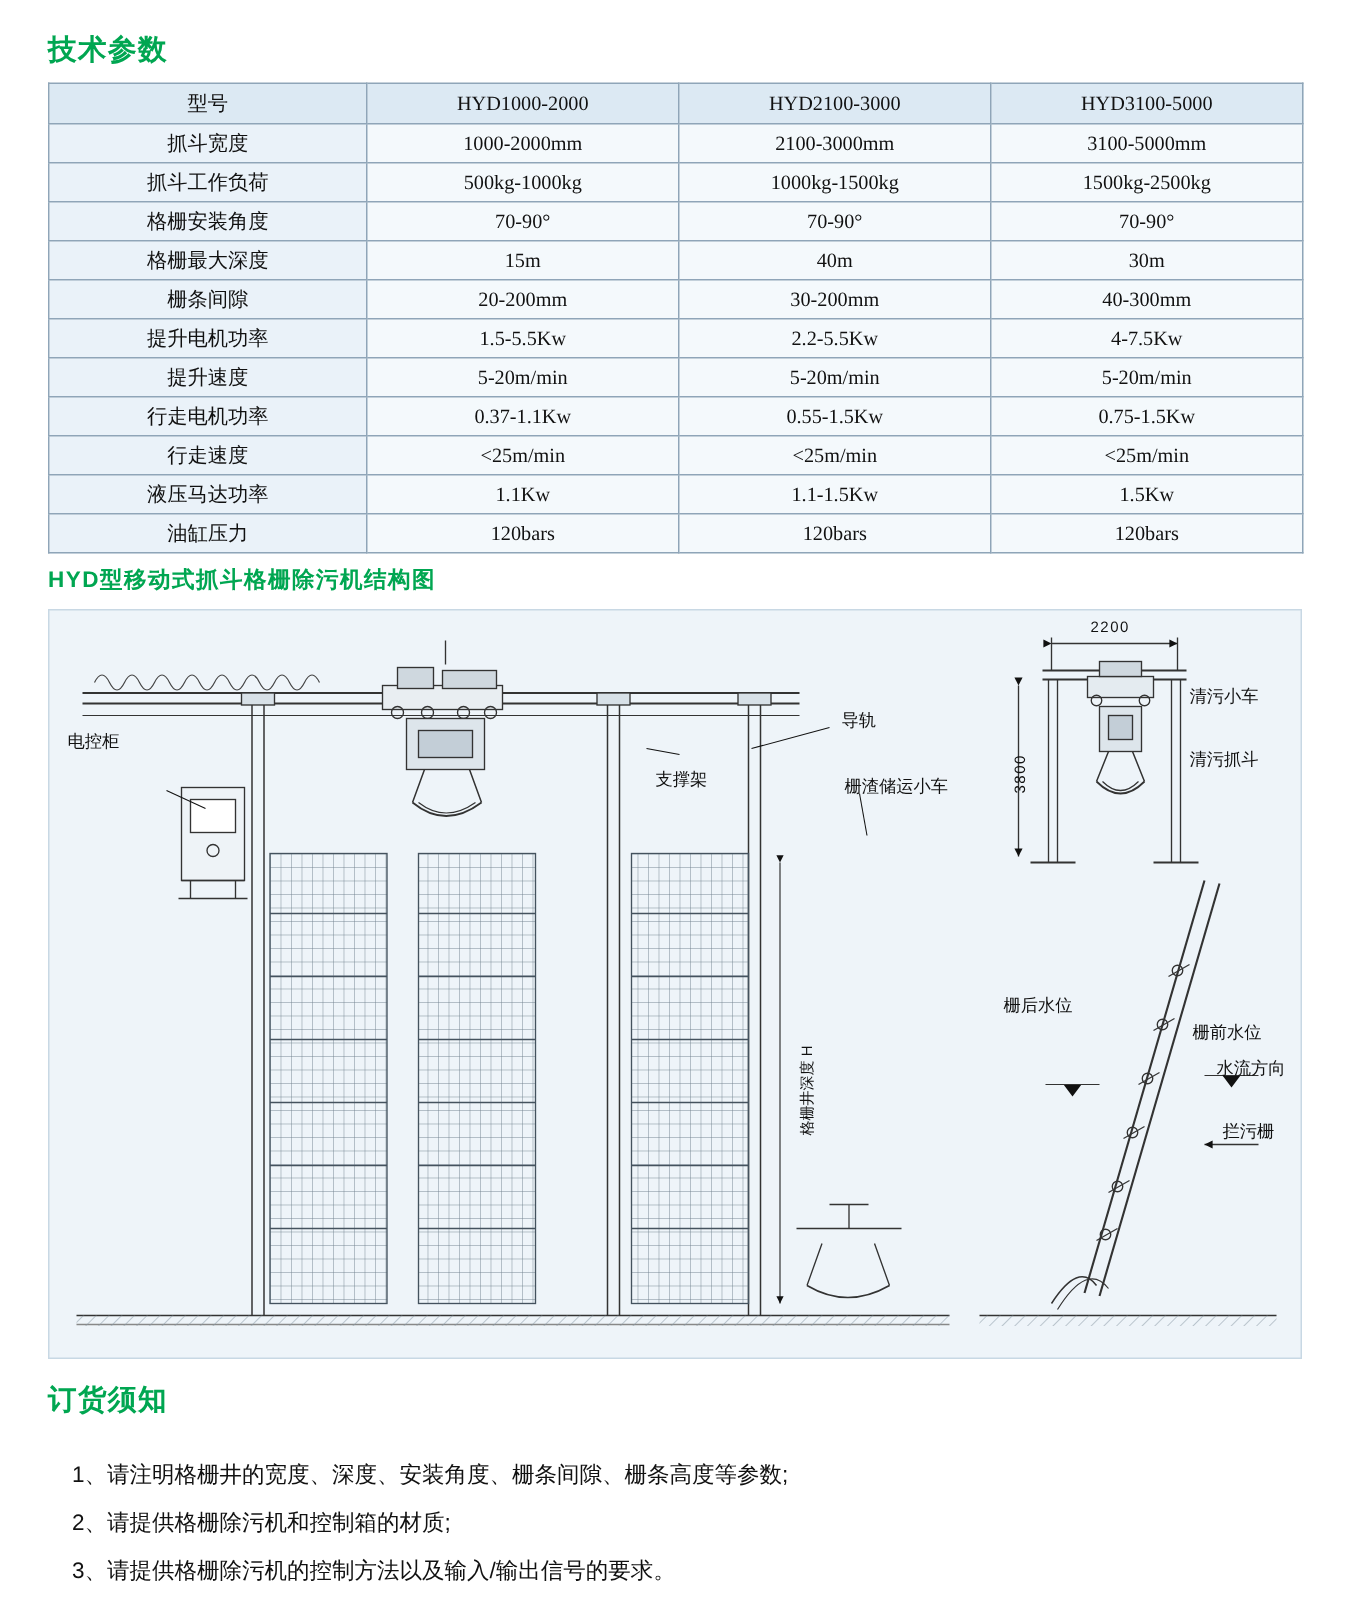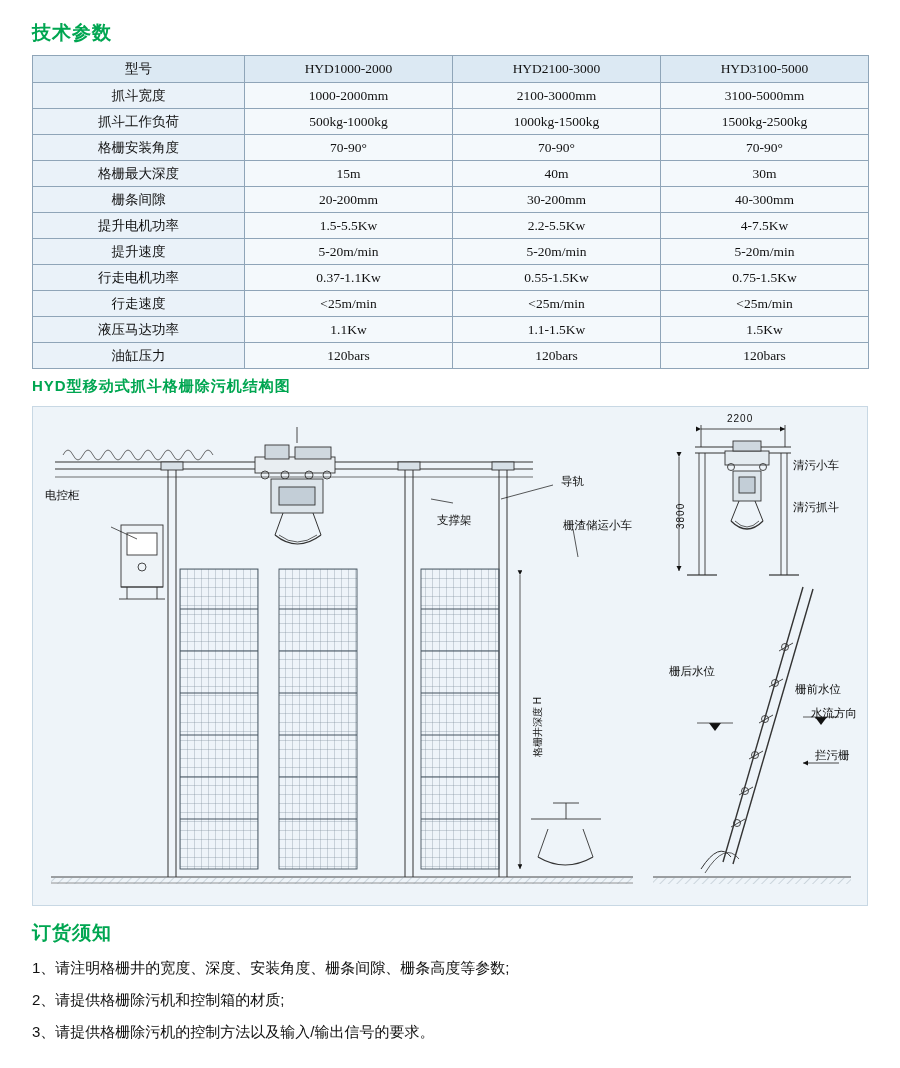--- a/index.html
+++ b/index.html
@@ -115,21 +115,21 @@
   #notice-title {
     position: absolute;
     left: 32px;
     top: 920px;
   }
   .notice-list {
     position: absolute;
     left: 32px;
     top: 952px;
     width: 836px;
-    margin: 0;
+    margin: 16px;
     padding: 0;
     list-style: none;
   }
   .notice-list li {
     font-family: "Liberation Sans", sans-serif;
     font-size: 15px;
     color: #111;
     line-height: 32px;
   }
 </style>

